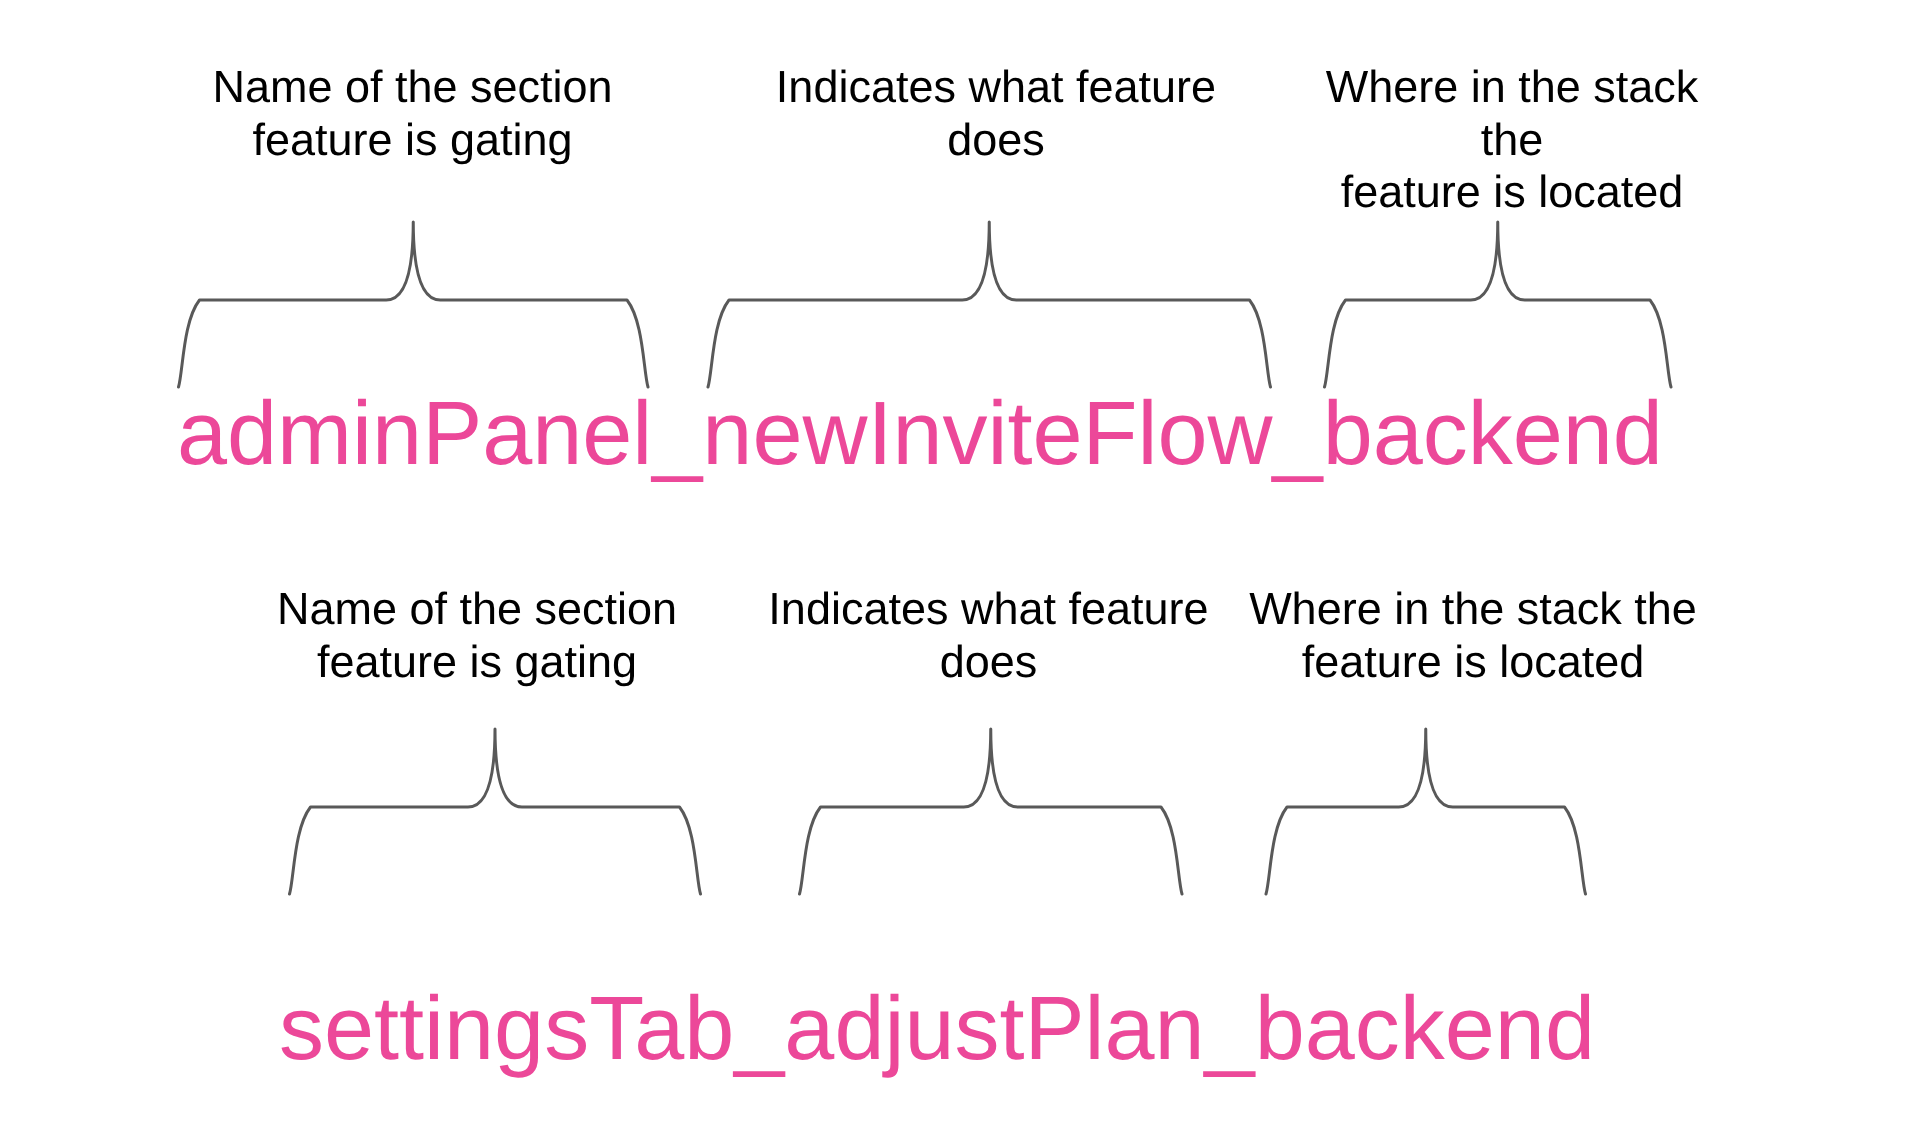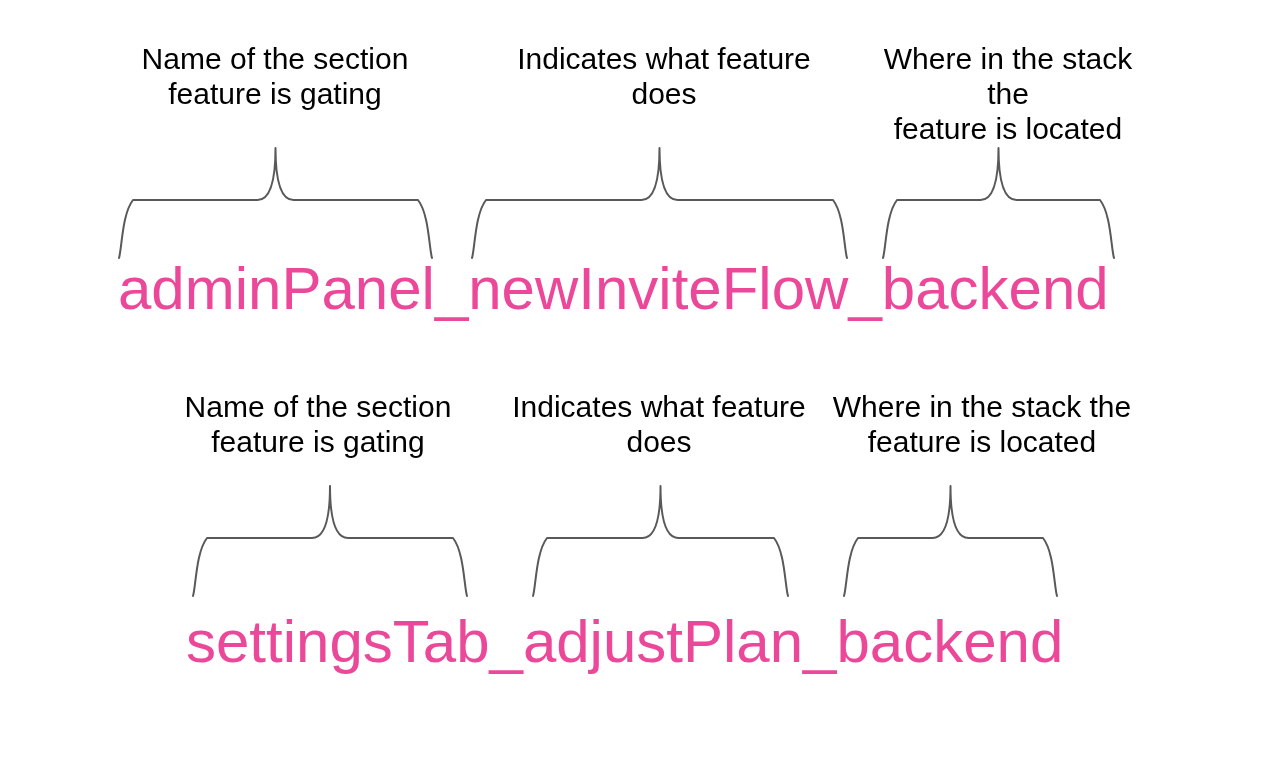--- a/index.html
+++ b/index.html
@@ -80,16 +80,16 @@
     <svg class="brace" style="left:192px; top:485px;" width="276" height="112" viewBox="0 0 276 112">
         <path d="M 1 111 C 4 101, 4 67, 15 53 L 120 53 Q 138 53 138 1 M 275 111 C 272 101, 272 67, 261 53 L 156 53 Q 138 53 138 1" stroke="#595959"></path>
       </svg>
     <svg class="brace" style="left:532px; top:485px;" width="257" height="112" viewBox="0 0 257 112">
         <path d="M 1 111 C 4 101, 4 67, 15 53 L 110.5 53 Q 128.5 53 128.5 1 M 256 111 C 253 101, 253 67, 242 53 L 146.5 53 Q 128.5 53 128.5 1" stroke="#595959"></path>
       </svg>
     <svg class="brace" style="left:843px; top:485px;" width="215" height="112" viewBox="0 0 215 112">
         <path d="M 1 111 C 4 101, 4 67, 15 53 L 89.5 53 Q 107.5 53 107.5 1 M 214 111 C 211 101, 211 67, 200 53 L 125.5 53 Q 107.5 53 107.5 1" stroke="#595959"></path>
       </svg>
 
-    <div class="flag-name" style="left:186px; top:612px;">settingsTab_adjustPlan_backend</div>
+    <div class="flag-name" style="left:186px; top:656px;">settingsTab_adjustPlan_backend</div>
   </section>
 
 </div>
 
 </body></html>

